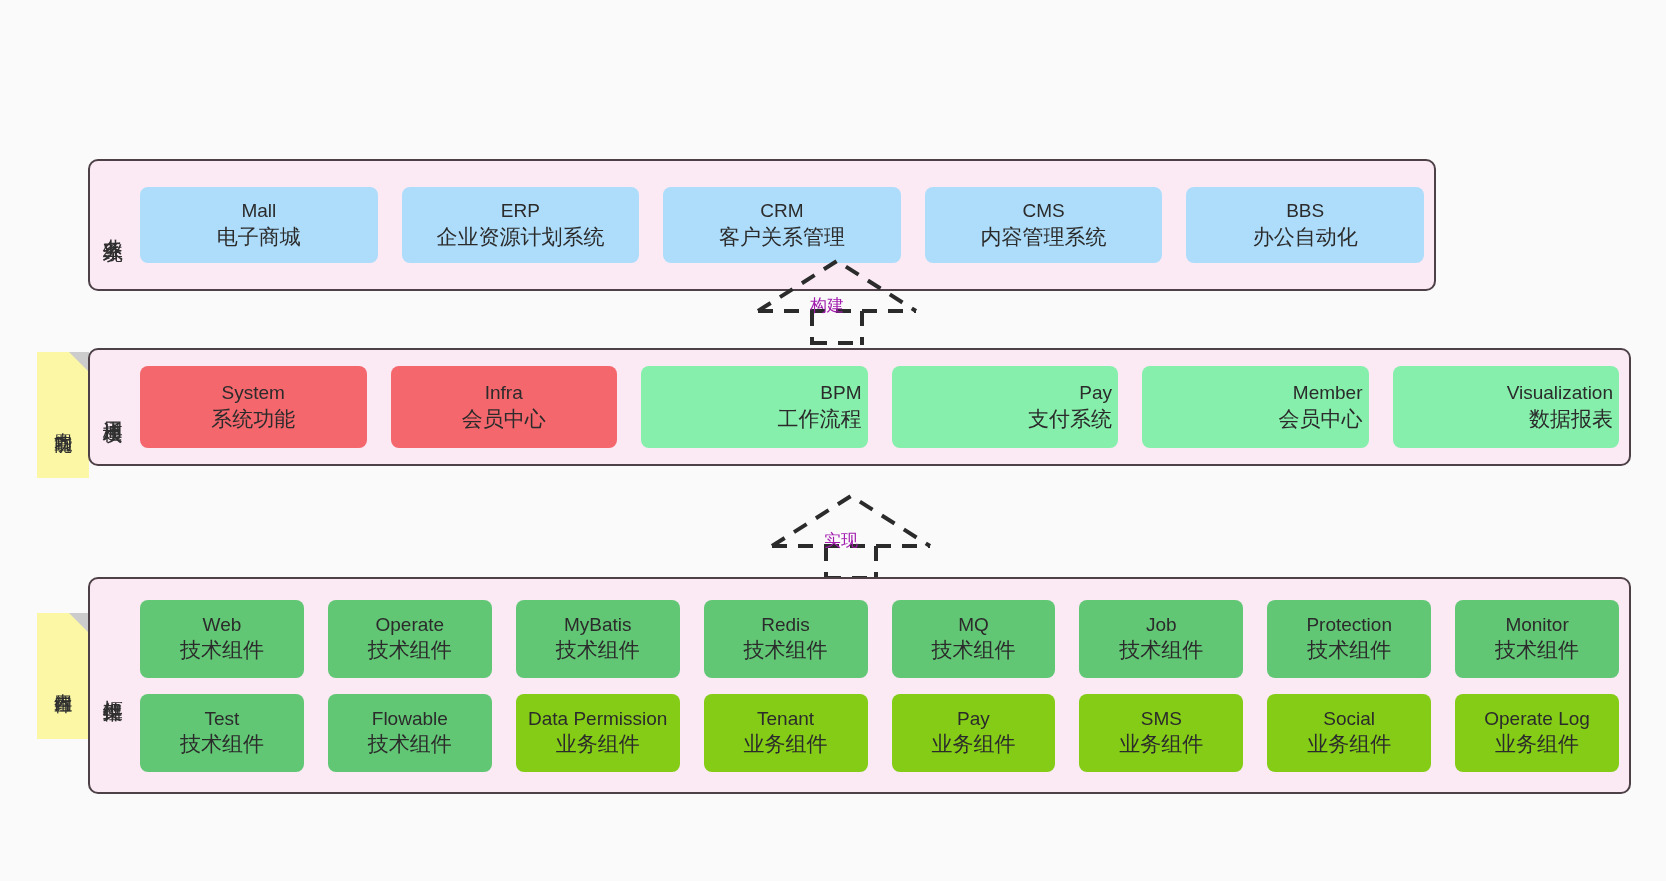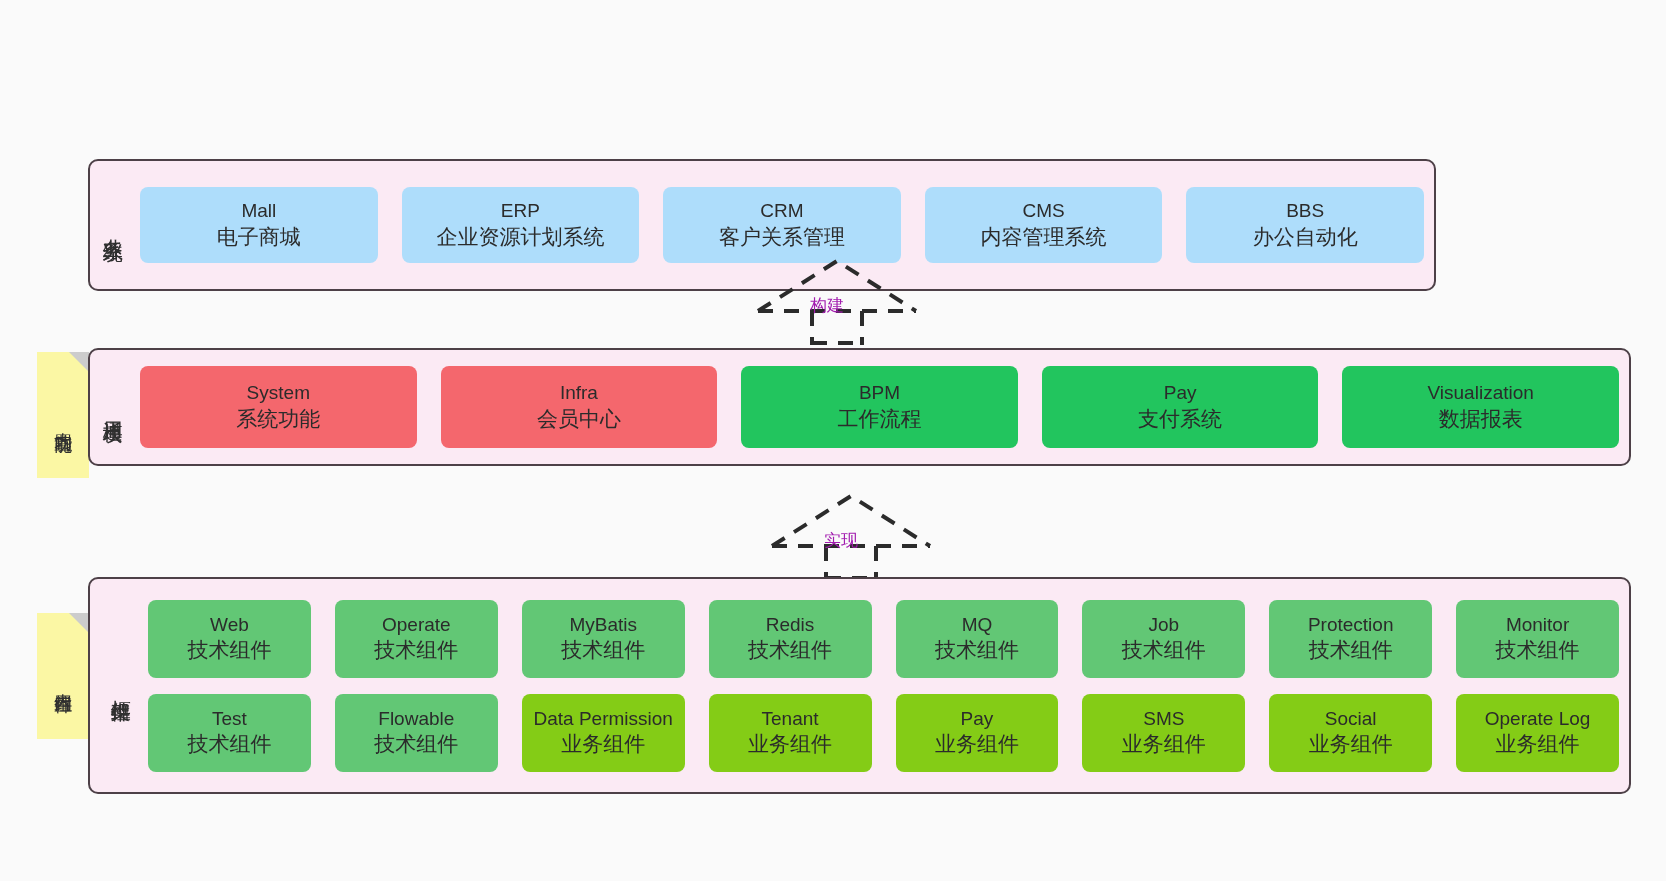--- a/index.html
+++ b/index.html
@@ -77,32 +77,32 @@
     line-height: 1.28;
     color: #2b2b2b;
     box-sizing: border-box;
     padding: 4px 6px;
   }
   .card .t1 { font-size: 19px; }
   .card .t2 { font-size: 21px; }
 
   .card.blue      { background: #aeddfb; }
   .card.red       { background: #f4676d; }
-  .card.pink      { background: #22c55e; }
+  .card.pink      { background: #86efac; align-items: flex-end; }
   .card.green     { background: #62c775; }
   .card.lightgreen{ background: #84cc16; }
 
   .layer-biz   .card { height: 76px; }
   .layer-mod   .card { height: 82px; }
   .layer-frame .card { height: 78px; }
 
   
   #layer-business  { left: 88px;  top: 111px; width: 1348px; height: 132px; margin-top: 48px; }
   #layer-modules   { left: 88px;  top: 348px; width: 1543px; height: 118px; }
-  #layer-framework { left: 88px;  top: 577px; width: 1543px; height: 217px; padding-left: 8px; }
+  #layer-framework { left: 88px;  top: 577px; width: 1543px; height: 217px; }
 
   
   .note {
     position: absolute;
     width: 52px;
     background: #fbf7a4;
     color: #2f2f2f;
     font-size: 18px;
     line-height: 1.14;
     letter-spacing: 1px;
@@ -205,20 +205,24 @@
         </div>
         <div class="card pink">
           <div class="t1">BPM</div>
           <div class="t2">工作流程</div>
         </div>
         <div class="card pink">
           <div class="t1">Pay</div>
           <div class="t2">支付系统</div>
         </div>
         <div class="card pink">
+          <div class="t1">Member</div>
+          <div class="t2">会员中心</div>
+        </div>
+        <div class="card pink">
           <div class="t1">Visualization</div>
           <div class="t2">数据报表</div>
         </div>
       </div>
     </div>
   </div>
 
   <div class="arrow-group" id="arrow-impl">
     <svg width="170" height="90" viewBox="0 0 170 90">
       <polyline points="6,56 85,6 164,56" fill="none" stroke="#2b2b2b" stroke-width="4" stroke-dasharray="15,11" stroke-linecap="butt"></polyline>

